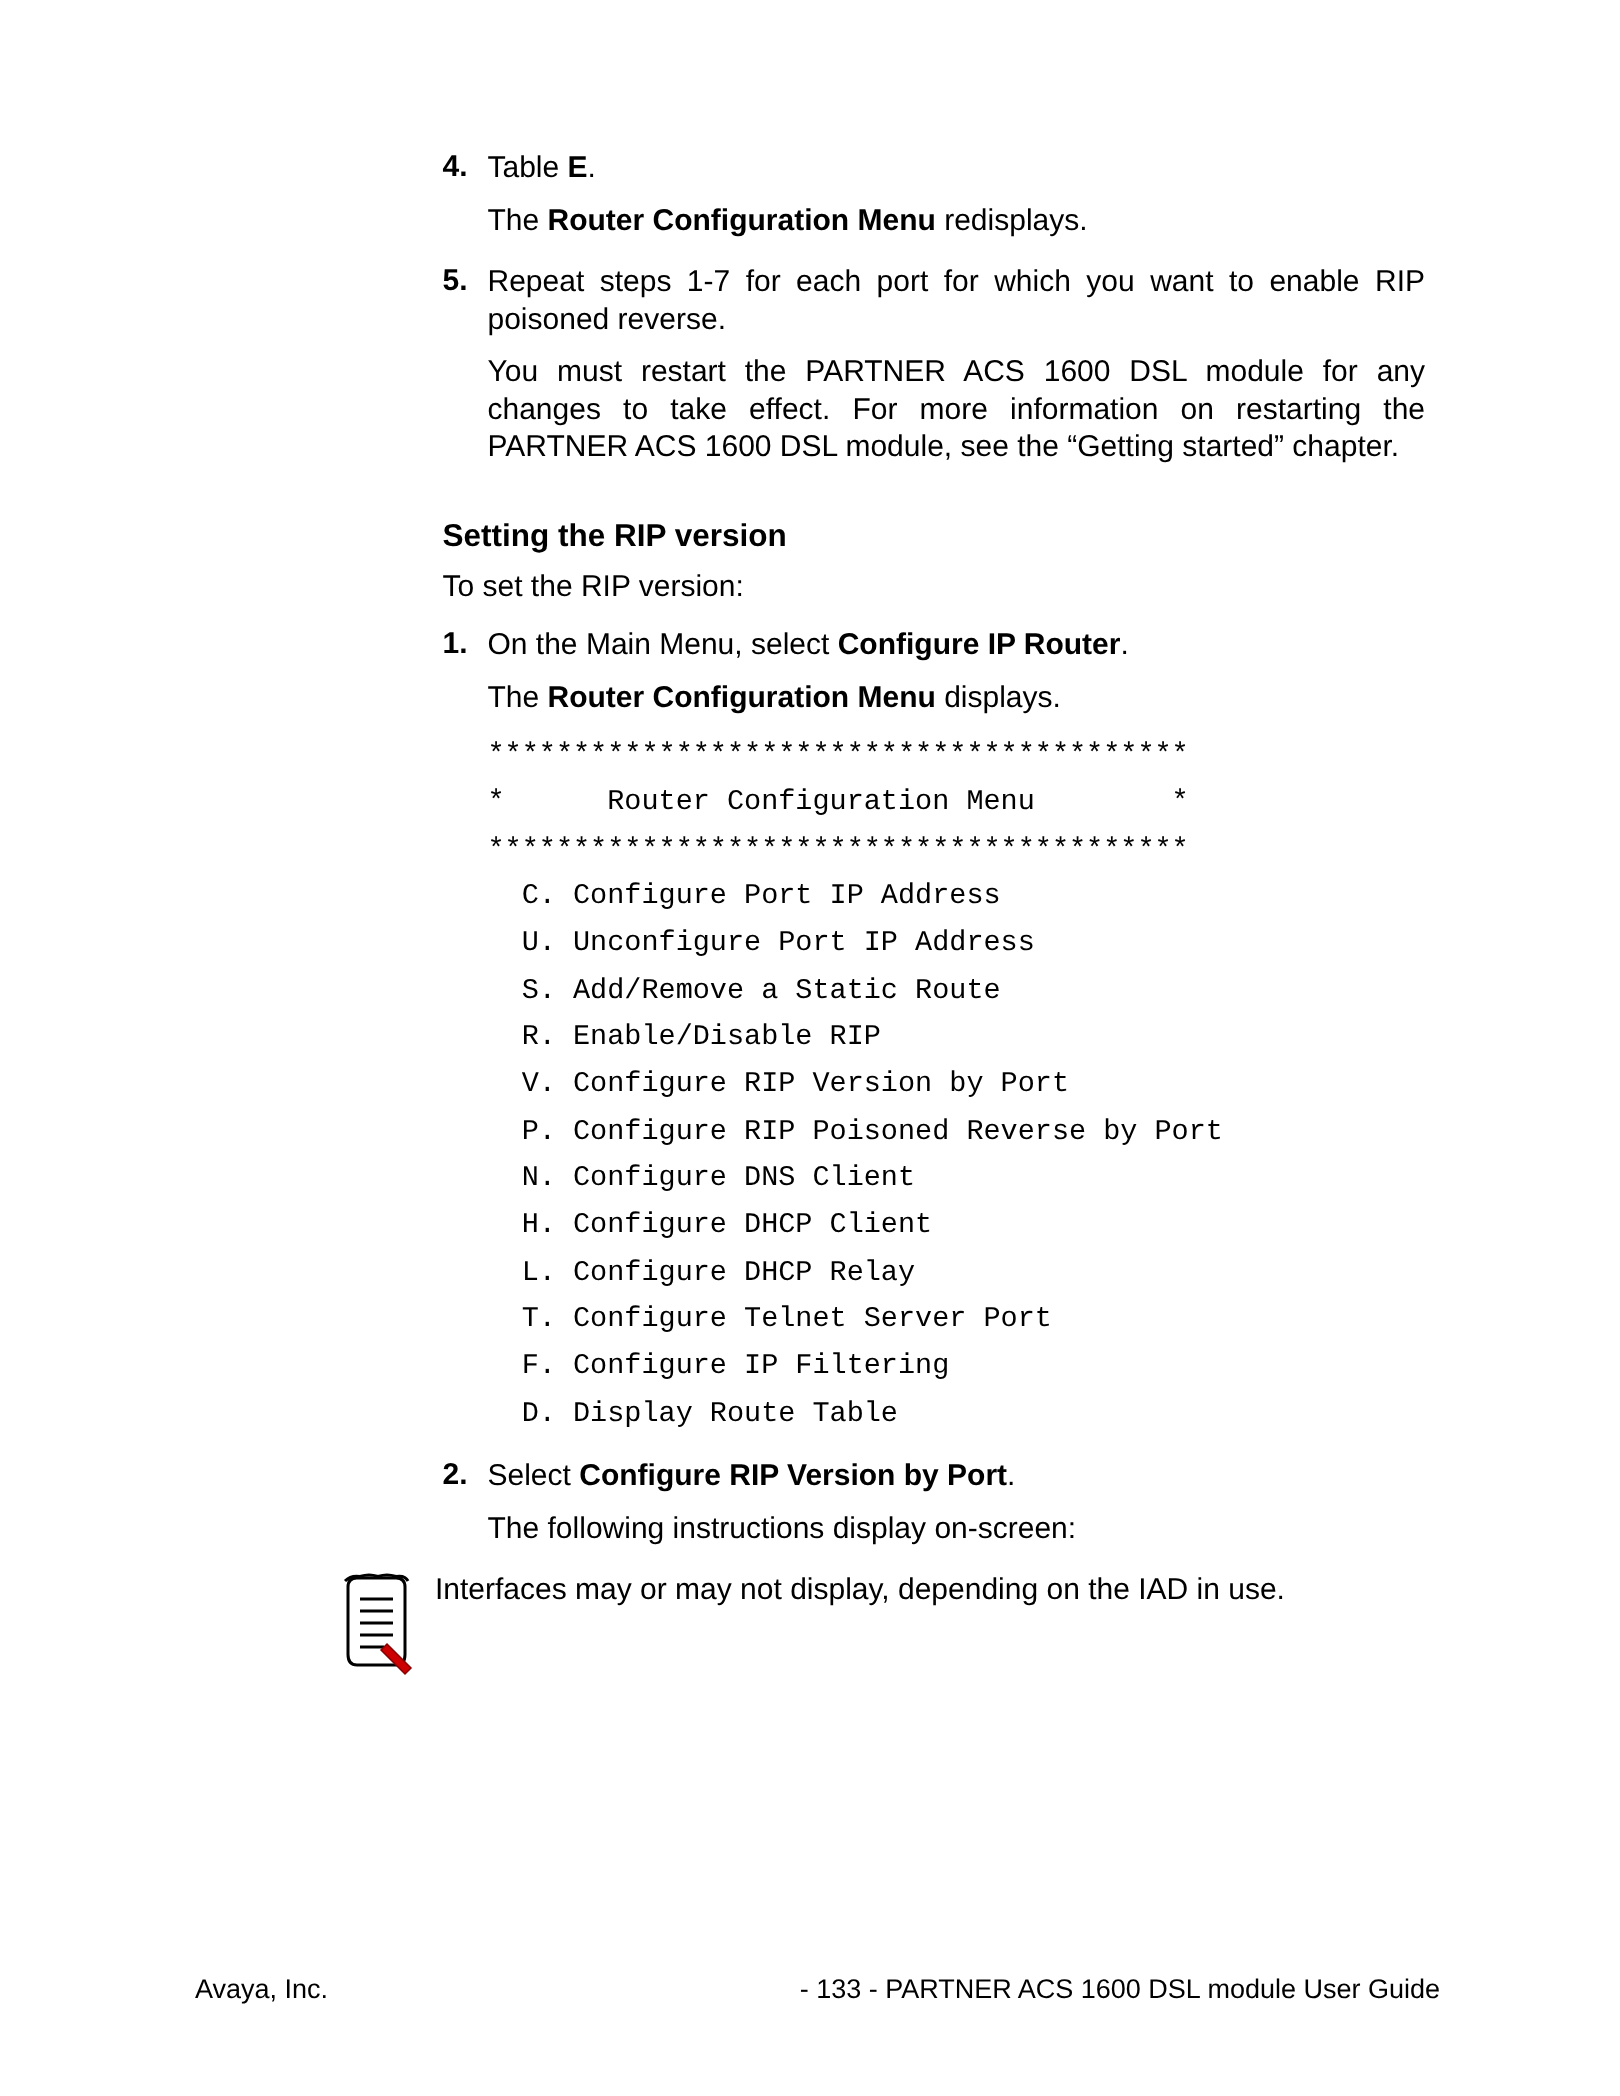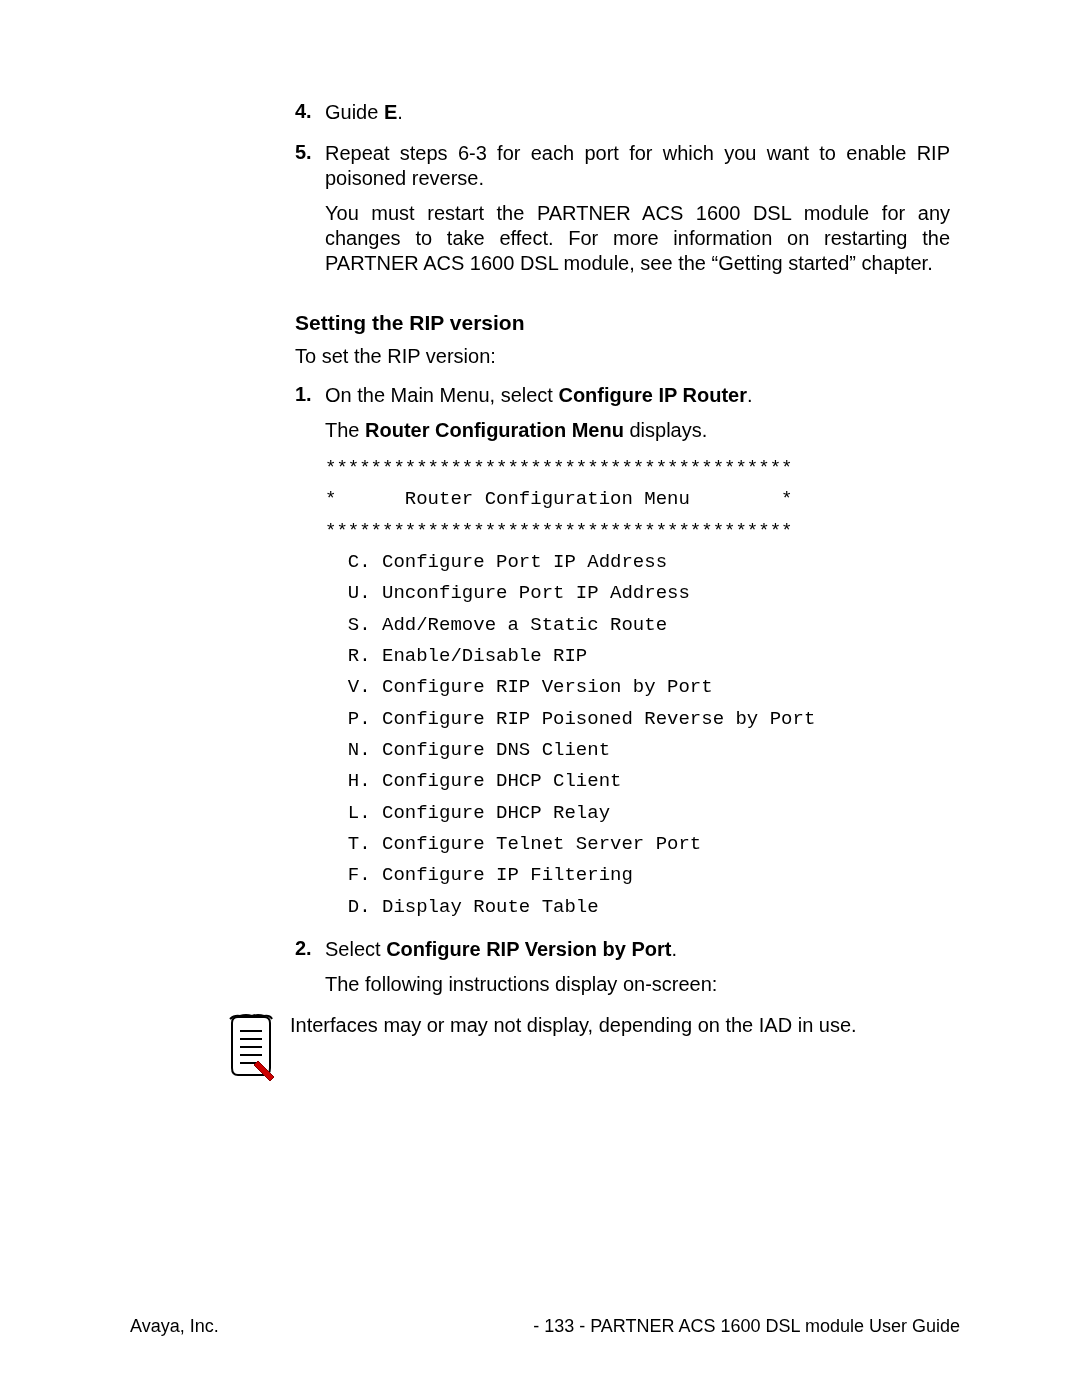--- a/index.html
+++ b/index.html
@@ -88,29 +88,32 @@
 </head>
 <body>
 
 <div class="page">
   <div class="content">
 
     <div class="num-item">
       <div class="num">4.</div>
       <div class="body">
         <p>
-          <span>Guide </span><span class="bold">E</span><span>.</span>
+          <span>Table </span><span class="bold">E</span><span>.</span>
+        </p>
+        <p>
+          <span>The </span><span class="bold">Router Configuration Menu</span><span> redisplays.</span>
         </p>
       </div>
     </div>
 
     <div class="num-item">
       <div class="num">5.</div>
       <div class="body">
-        <p class="justify">Repeat steps 6-3 for each port for which you want to enable RIP poisoned reverse.</p>
+        <p class="justify">Repeat steps 1-7 for each port for which you want to enable RIP poisoned reverse.</p>
         <p class="justify">You must restart the PARTNER ACS 1600 DSL module for any changes to take effect.  For more information on restarting the PARTNER ACS 1600 DSL module, see the “Getting started” chapter.</p>
       </div>
     </div>
 
     <div class="section-heading">Setting the RIP version</div>
     <p class="normal-para">To set the RIP version:</p>
 
     <div class="num-item">
       <div class="num">1.</div>
       <div class="body">

